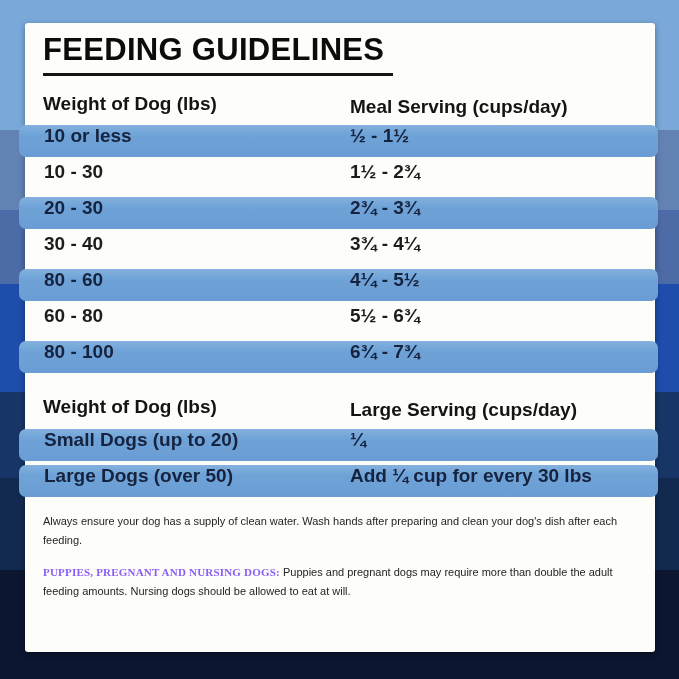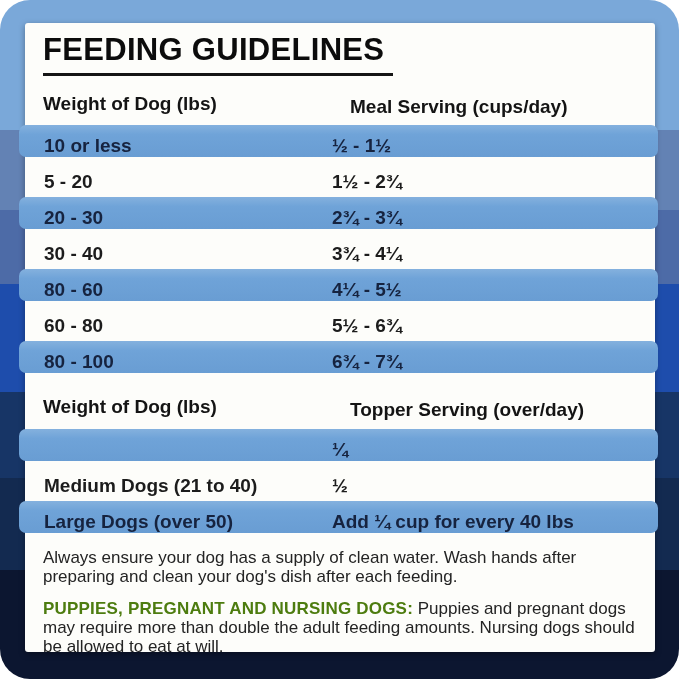--- a/index.html
+++ b/index.html
@@ -13,21 +13,20 @@
     width: 679px; height: 679px;
     
     background: linear-gradient(to bottom,
       #7aa8d9 0, #7aa8d9 130px,
       #6382b4 130px, #6382b4 210px,
       #4d6ba7 210px, #4d6ba7 284px,
       #1e4dac 284px, #1e4dac 392px,
       #173566 392px, #173566 478px,
       #132a50 478px, #132a50 570px,
       #0c1630 570px, #0c1630 100%);
-    border-radius: 30px;
   }
   .card {
     position: absolute;
     left: 25px; top: 23px;
     width: 630px; height: 629px;
     background: #fdfdfa;
     border-radius: 3px;
     box-shadow: 0 2px 6px rgba(0,0,0,0.35);
     box-sizing: border-box;
   }
@@ -58,40 +57,40 @@
   .thead.second { margin-top: 22px; }
   .rows { margin-top: 9px; }
   .rows.topper { margin-top: 10px; }
   .row {
     position: relative;
     height: 32px;
     margin: 0 -3px 4px -6px;
     padding-left: 25px;
     box-sizing: border-box;
     display: flex;
-    align-items: flex-end;
+    align-items: flex-start;
     font-size: 19px;
     font-weight: 700;
     color: #1c1c1c;
   }
   .row.hl {
     background: linear-gradient(180deg, #84b1de 0%, #6fa3d8 30%, #699dd3 100%);
     border-radius: 7px;
     color: #16233f;
   }
-  .row .c2 { position: absolute; left: 313px; }
+  .row .c2 { position: absolute; left: 331px; }
   .notes {
     margin: 15px 14px 0 18px;
-    font-size: 17px;
+    font-size: 11px;
     line-height: 19px;
     color: #242424;
   }
   .notes p { margin: 0; }
   .notes p + p { margin-top: 13px; }
-  .notes strong { font-weight: 700; color: #4d7c0f; letter-spacing: 0.2px; }
+  .notes strong { font-weight: 700; color: #8b5cf6; letter-spacing: 0.2px; font-family: Liberation Serif, serif; }
 </style>
 </head>
 <body>
 
 <div class="stage">
   <div class="card">
 
     <h1 class="title">FEEDING GUIDELINES</h1>
     <div class="rule"></div>
 
@@ -100,21 +99,21 @@
       <span class="c2">Meal Serving (cups/day)</span>
     </div>
 
     <div class="rows">
 
     <div class="row hl">
           <span class="c1">10 or less</span>
           <span class="c2">½ - 1½</span>
         </div>
         <div class="row">
-          <span class="c1">5 - 20</span>
+          <span class="c1">10 - 30</span>
           <span class="c2">1½ - 2¾</span>
         </div>
         <div class="row hl">
           <span class="c1">20 - 30</span>
           <span class="c2">2¾ - 3¾</span>
         </div>
         <div class="row">
           <span class="c1">30 - 40</span>
           <span class="c2">3¾ - 4¼</span>
         </div>
@@ -127,35 +126,32 @@
           <span class="c2">5½ - 6¾</span>
         </div>
         <div class="row hl">
           <span class="c1">80 - 100</span>
           <span class="c2">6¾ - 7¾</span>
         </div>
       </div>
 
     <div class="thead second">
       <span class="c1">Weight of Dog (lbs)</span>
-      <span class="c2">Topper Serving (over/day)</span>
+      <span class="c2">Large Serving (cups/day)</span>
     </div>
 
     <div class="rows topper">
 
     <div class="row hl">
+          <span class="c1">Small Dogs (up to 20)</span>
           <span class="c2">¼</span>
-        </div>
-        <div class="row">
-          <span class="c1">Medium Dogs (21 to 40)</span>
-          <span class="c2">½</span>
         </div>
         <div class="row hl">
           <span class="c1">Large Dogs (over 50)</span>
-          <span class="c2">Add ¼ cup for every 40 lbs</span>
+          <span class="c2">Add ¼ cup for every 30 lbs</span>
         </div>
       </div>
 
     <div class="notes">
       <p>Always ensure your dog has a supply of clean water. Wash hands after preparing and clean your dog's dish after each feeding.</p>
       <p><strong>PUPPIES, PREGNANT AND NURSING DOGS:</strong><span> Puppies and pregnant dogs may require more than double the adult feeding amounts. Nursing dogs should be allowed to eat at will.</span></p>
     </div>
 
   </div>
 </div>

